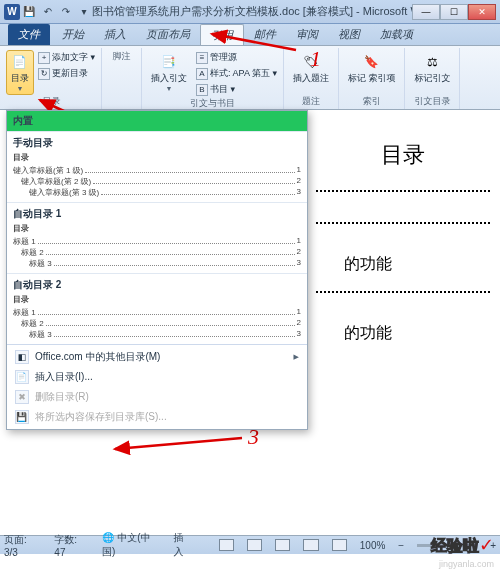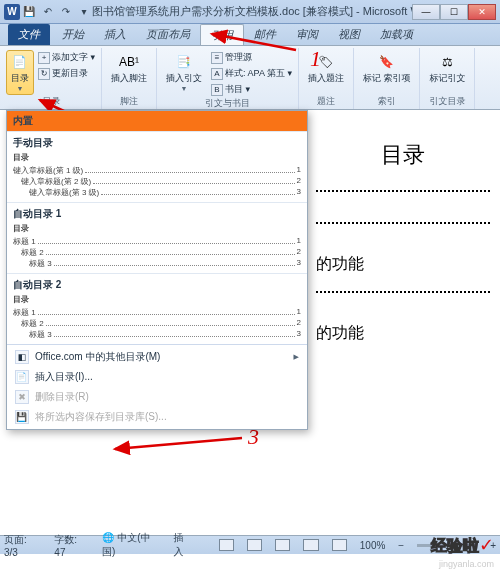--- a/index.html
+++ b/index.html
@@ -30,36 +30,36 @@
 .big-btn.hl { background: linear-gradient(#ffe9a8,#ffd76e); border-color: #d4a93a; }
 .btn-icon { width: 18px; height: 18px; display: flex; align-items: center; justify-content: center; font-size: 12px; }
 .btn-text { font-size: 9px; color: #234; margin-top: 1px; }
 .small-row { display: flex; flex-direction: column; gap: 1px; }
 .small-btn { display: flex; align-items: center; gap: 2px; padding: 1px 2px; font-size: 9px; color:#234; }
 .small-btn .i { width:12px; height:12px; background:#e8eef8; border:1px solid #9ab; font-size:8px; display:flex;align-items:center;justify-content:center; }
 .dd { font-size: 7px; color:#567; }
 
 
 .gallery { position: absolute; left: 6px; top: 110px; width: 302px; background: #fff; border: 1px solid #9ab; box-shadow: 2px 3px 8px rgba(0,0,0,.3); z-index: 50; }
-.ghdr { background: #f97316; padding: 3px 6px; font-size: 10px; color: #345; font-weight: bold; }
+.ghdr { background: #22c55e; padding: 3px 6px; font-size: 10px; color: #345; font-weight: bold; }
 .gitem { padding: 4px 6px; border-top: 1px solid #e0e8f2; }
 .gitem-title { font-size: 10px; font-weight: bold; color: #234; margin-bottom: 2px; }
 .toc-preview { font-size: 8px; color: #444; }
 .toc-preview .ln { display: flex; }
 .toc-preview .dots { flex: 1; border-bottom: 1px dotted #888; margin: 0 2px 3px; }
 .gmenu { border-top: 1px solid #cdd9ec; padding: 2px 0; }
 .gmenu-item { display: flex; align-items: center; gap: 6px; padding: 3px 8px; font-size: 10px; color:#234; }
 .gmenu-item.dis { color: #aaa; }
 .gmenu-item .gi { width:14px; height:14px; background:#f3f7fc; border:1px solid #cdd9ec; display:flex;align-items:center;justify-content:center; font-size:9px; }
 
 
 .docarea { position: absolute; left: 308px; top: 110px; right: 2px; bottom: 40px; background: #fff; }
 .page-title { text-align:center; font-family: SimSun; font-size: 22px; padding: 30px 0 10px; }
 .page-rule { border-bottom: 2px dotted #000; margin: 10px 8px; }
-.page-text { font-family: SimSun; font-size: 16px; padding: 20px 0 6px 8px; }
+.page-text { font-family: SimSun; font-size: 16px; padding: 20px 0 6px 8px; margin-left: 28px; }
 
 
 .statusbar { position: absolute; left: 0; right: 0; bottom: 17px; height: 19px; background: linear-gradient(#c9dbf0,#bcd1ea); border-top:1px solid #9ab; display:flex; align-items:center; font-size:10px; color:#345; padding:0 4px; gap:13px; }
 .statusbar .spacer { flex:1; }
 .viewbtn { width:16px; height:12px; border:1px solid #789; background:#e8eef8; }
 .zoom { display:flex; align-items:center; gap:4px; }
 .zoom .track { width:60px; height:3px; background:#9ab; position:relative; }
 .zoom .thumb { position:absolute; left:50%; top:-3px; width:6px; height:9px; background:#e8eef8; border:1px solid #567; }
 
 
@@ -119,26 +119,20 @@
         <div class="small-btn">
             <span class="i">↻</span>
             <span>更新目录</span>
           </div>
       </div>
     </div>
     <div class="group-label">目录</div>
   </div>
 
   <div class="group">
-    <div class="group-body">
-      <div class="big-btn">
-        <div class="btn-icon">AB¹</div>
-        <div class="btn-text">插入脚注</div>
-      </div>
-    </div>
     <div class="group-label">脚注</div>
   </div>
 
   <div class="group">
     <div class="group-body">
       <div class="big-btn">
         <div class="btn-icon">📑</div>
         <div class="btn-text">插入引文</div>
         <div class="dd">▼</div>
       </div>

